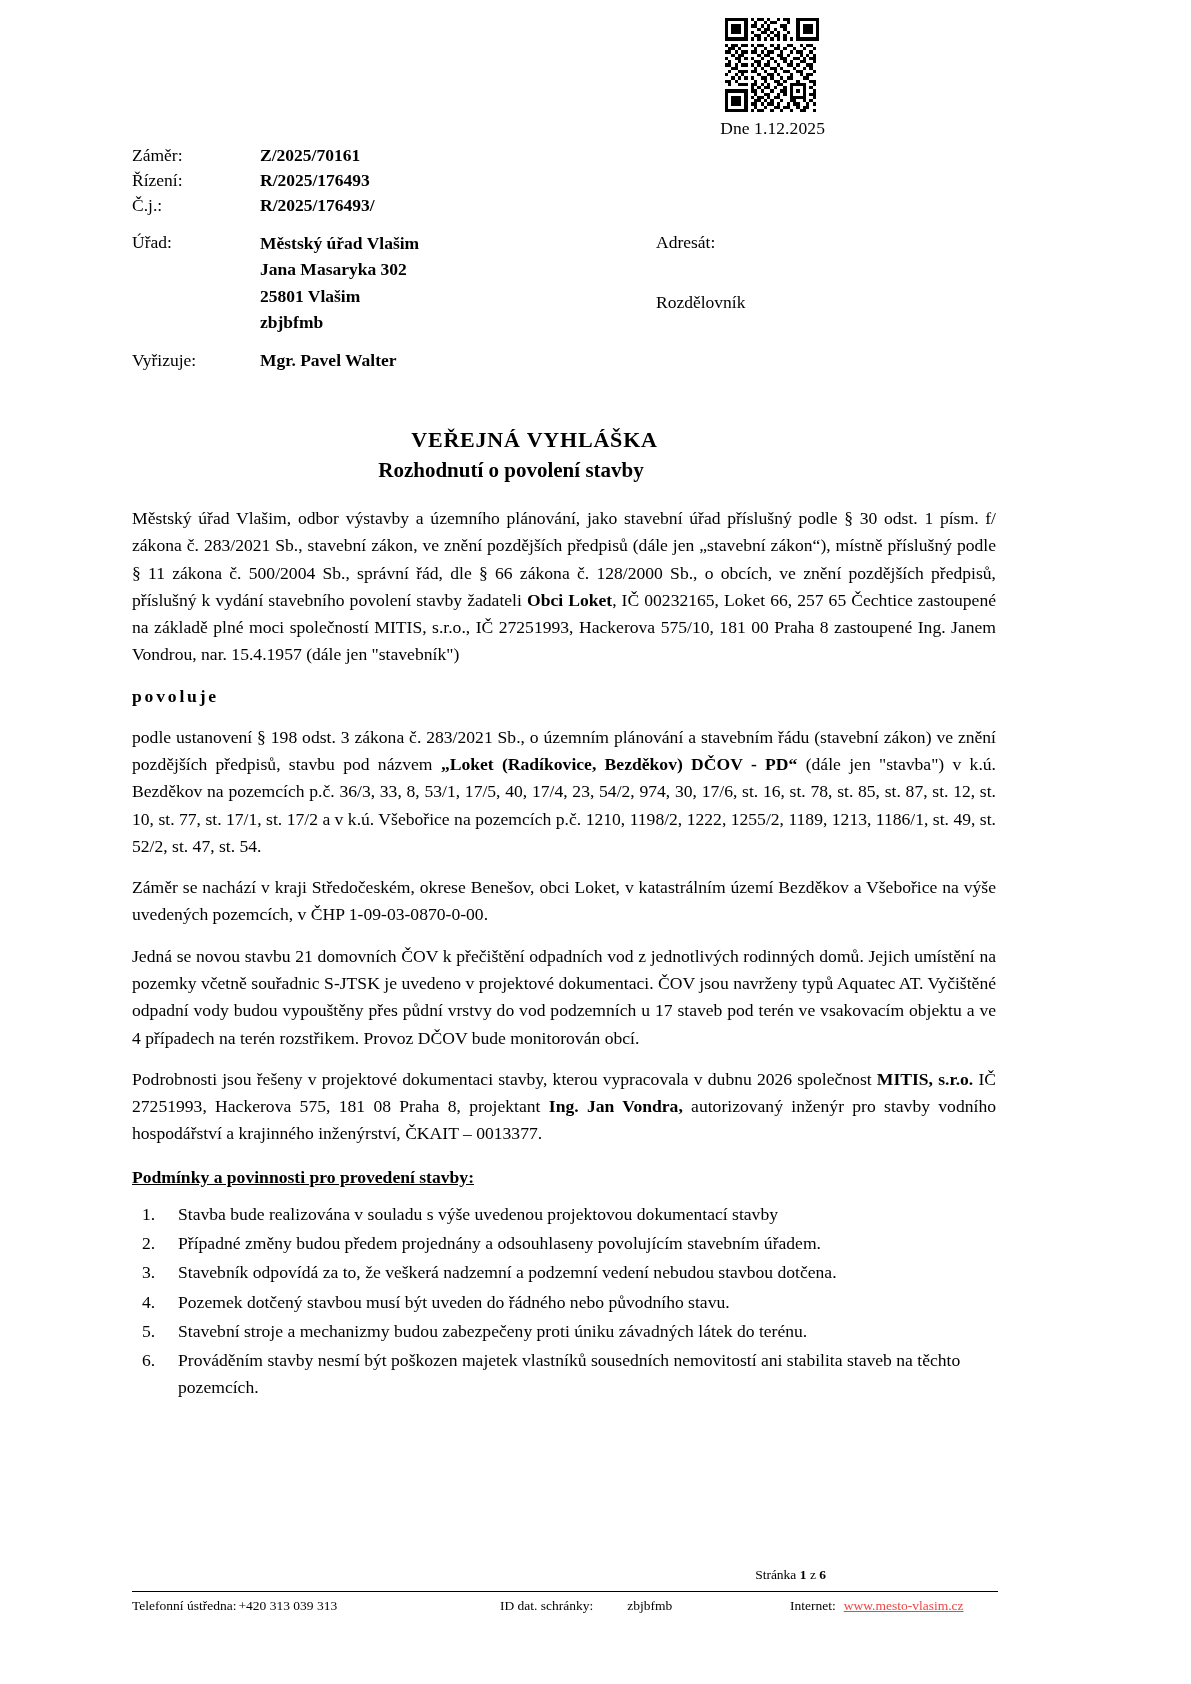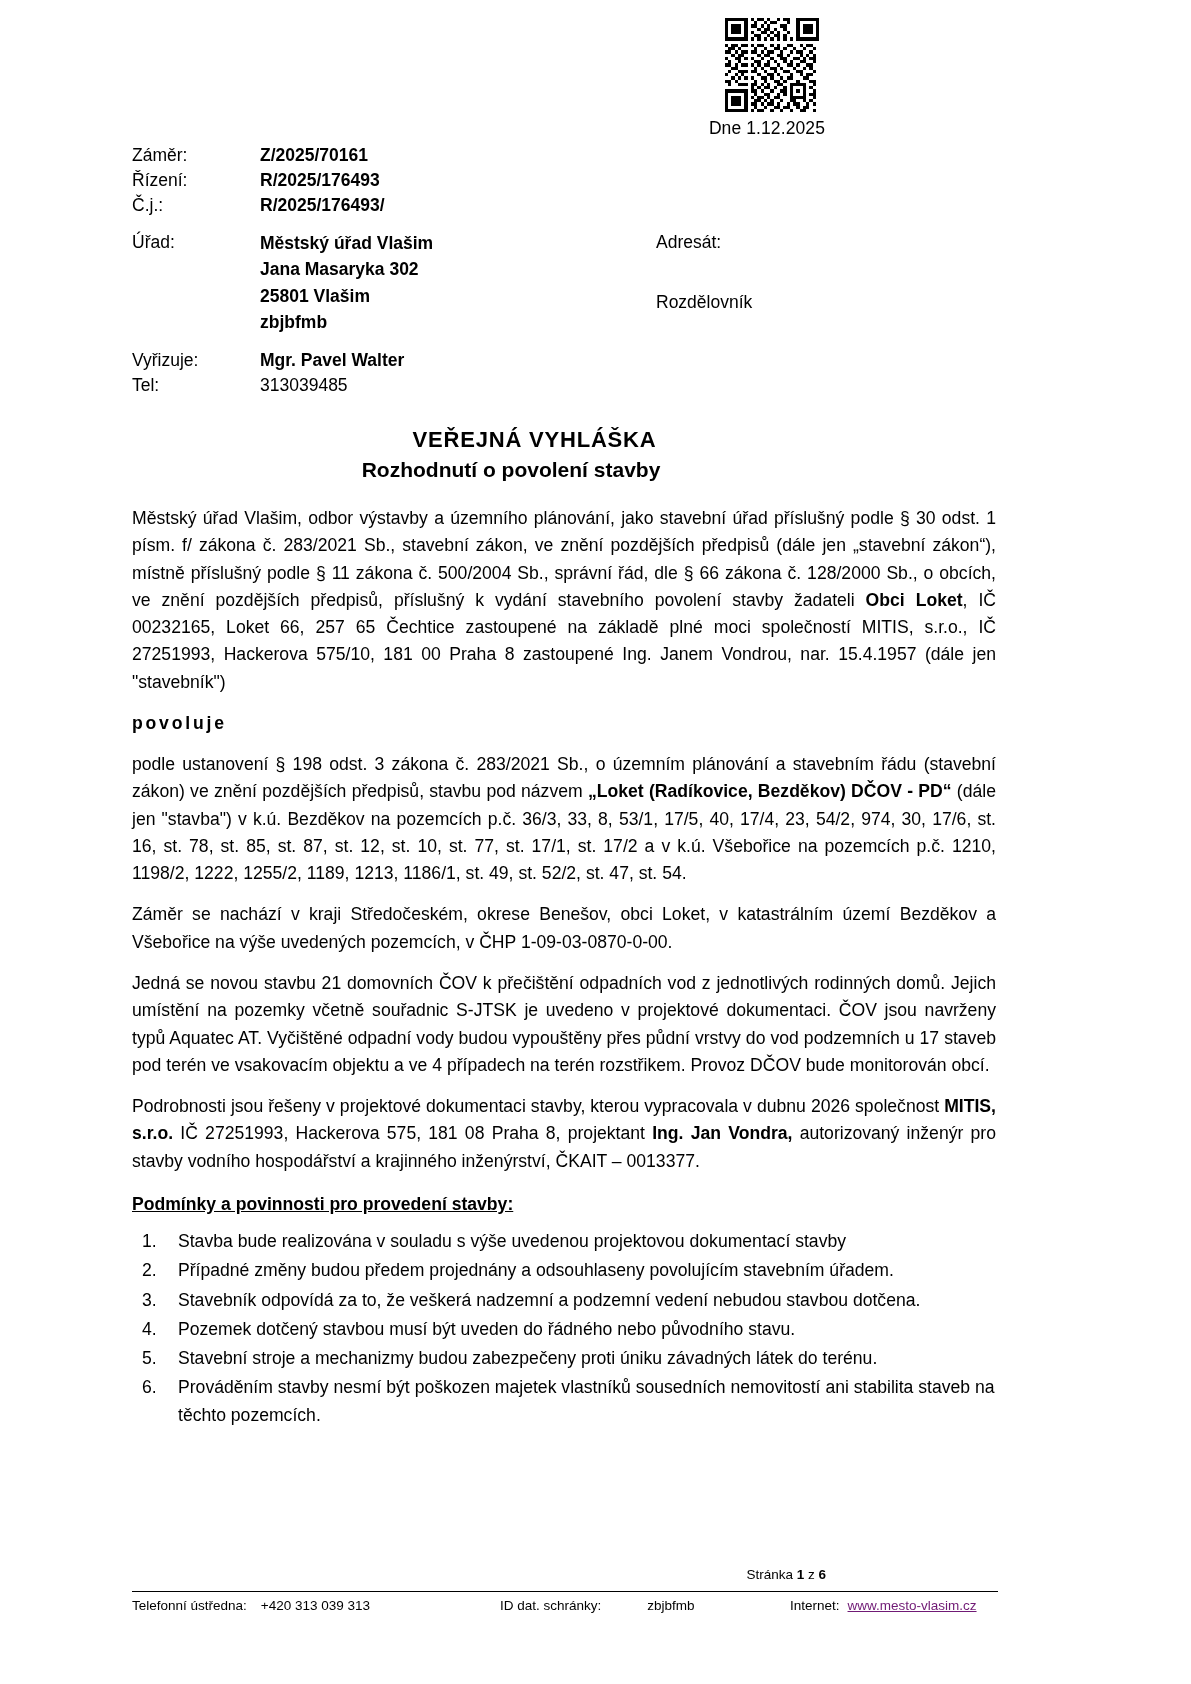--- a/index.html
+++ b/index.html
@@ -12,20 +12,21 @@
     font-family: "Liberation Sans", sans-serif;
     color: #000000;
   }
   .page {
     position: relative;
     width: 1022px;
     height: 1684px;
     background: #ffffff;
     overflow: hidden;
     box-sizing: border-box;
+    font-family: Liberation Serif, serif;
   }
 
   
   .qr-wrap {
     position: absolute;
     top: 18px;
     right: 197px;
     width: 106px;
     height: 94px;
   }
@@ -160,24 +161,24 @@
     left: 132px;
     top: 1598px;
     width: 866px;
     font-size: 13.5px;
     display: flex;
   }
   .footer-col-a { flex: 0 0 368px; display: flex; }
   .footer-col-b { flex: 0 0 290px; display: flex; gap: 32px; }
   .footer-col-c { flex: 1 1 auto; display: flex; }
   .f-label { font-weight: normal; }
-  .f-value { margin-left: 14px; }
+  .f-value { margin-left: 2px; }
   .f-link {
     margin-left: 8px;
-    color: #701a75;
+    color: #ef4444;
     text-decoration: underline;
   }
 </style>
 </head>
 <body>
 
 <div class="page">
 
   <div class="qr-wrap">
     <svg viewBox="0 0 29 29" shape-rendering="crispEdges" aria-hidden="true">
@@ -448,24 +449,20 @@
         <div class="meta-right-value">Rozdělovník</div>
       </span>
     </div>
 
     <div class="meta-gap"></div>
 
     <div class="meta-row">
       <span class="meta-label">Vyřizuje:</span>
       <span class="meta-value">Mgr. Pavel Walter</span>
     </div>
-    <div class="meta-row">
-      <span class="meta-label">Tel:</span>
-      <span class="meta-value" style="font-weight:normal">313039485</span>
-    </div>
   </div>
 
   <div class="doc-title">VEŘEJNÁ VYHLÁŠKA</div>
   <div class="doc-subtitle">Rozhodnutí o povolení stavby</div>
 
   <div class="body-area">
 
     <p class="just"><span>Městský úřad Vlašim, odbor výstavby a územního plánování, jako stavební úřad příslušný podle § 30 odst. 1 písm. f/ zákona č. 283/2021 Sb., stavební zákon, ve znění pozdějších předpisů (dále jen „stavební zákon“), místně příslušný podle § 11 zákona č. 500/2004 Sb., správní řád, dle § 66 zákona č. 128/2000 Sb., o obcích, ve znění pozdějších předpisů, příslušný k vydání stavebního povolení stavby žadateli </span><span class="b">Obci Loket</span><span>, IČ 00232165, Loket 66, 257 65 Čechtice zastoupené na základě plné moci společností MITIS, s.r.o., IČ 27251993, Hackerova 575/10, 181 00 Praha 8 zastoupené Ing. Janem Vondrou, nar. 15.4.1957 (dále jen "stavebník")</span></p>
 
     <div class="centered-bold">povoluje</div>

